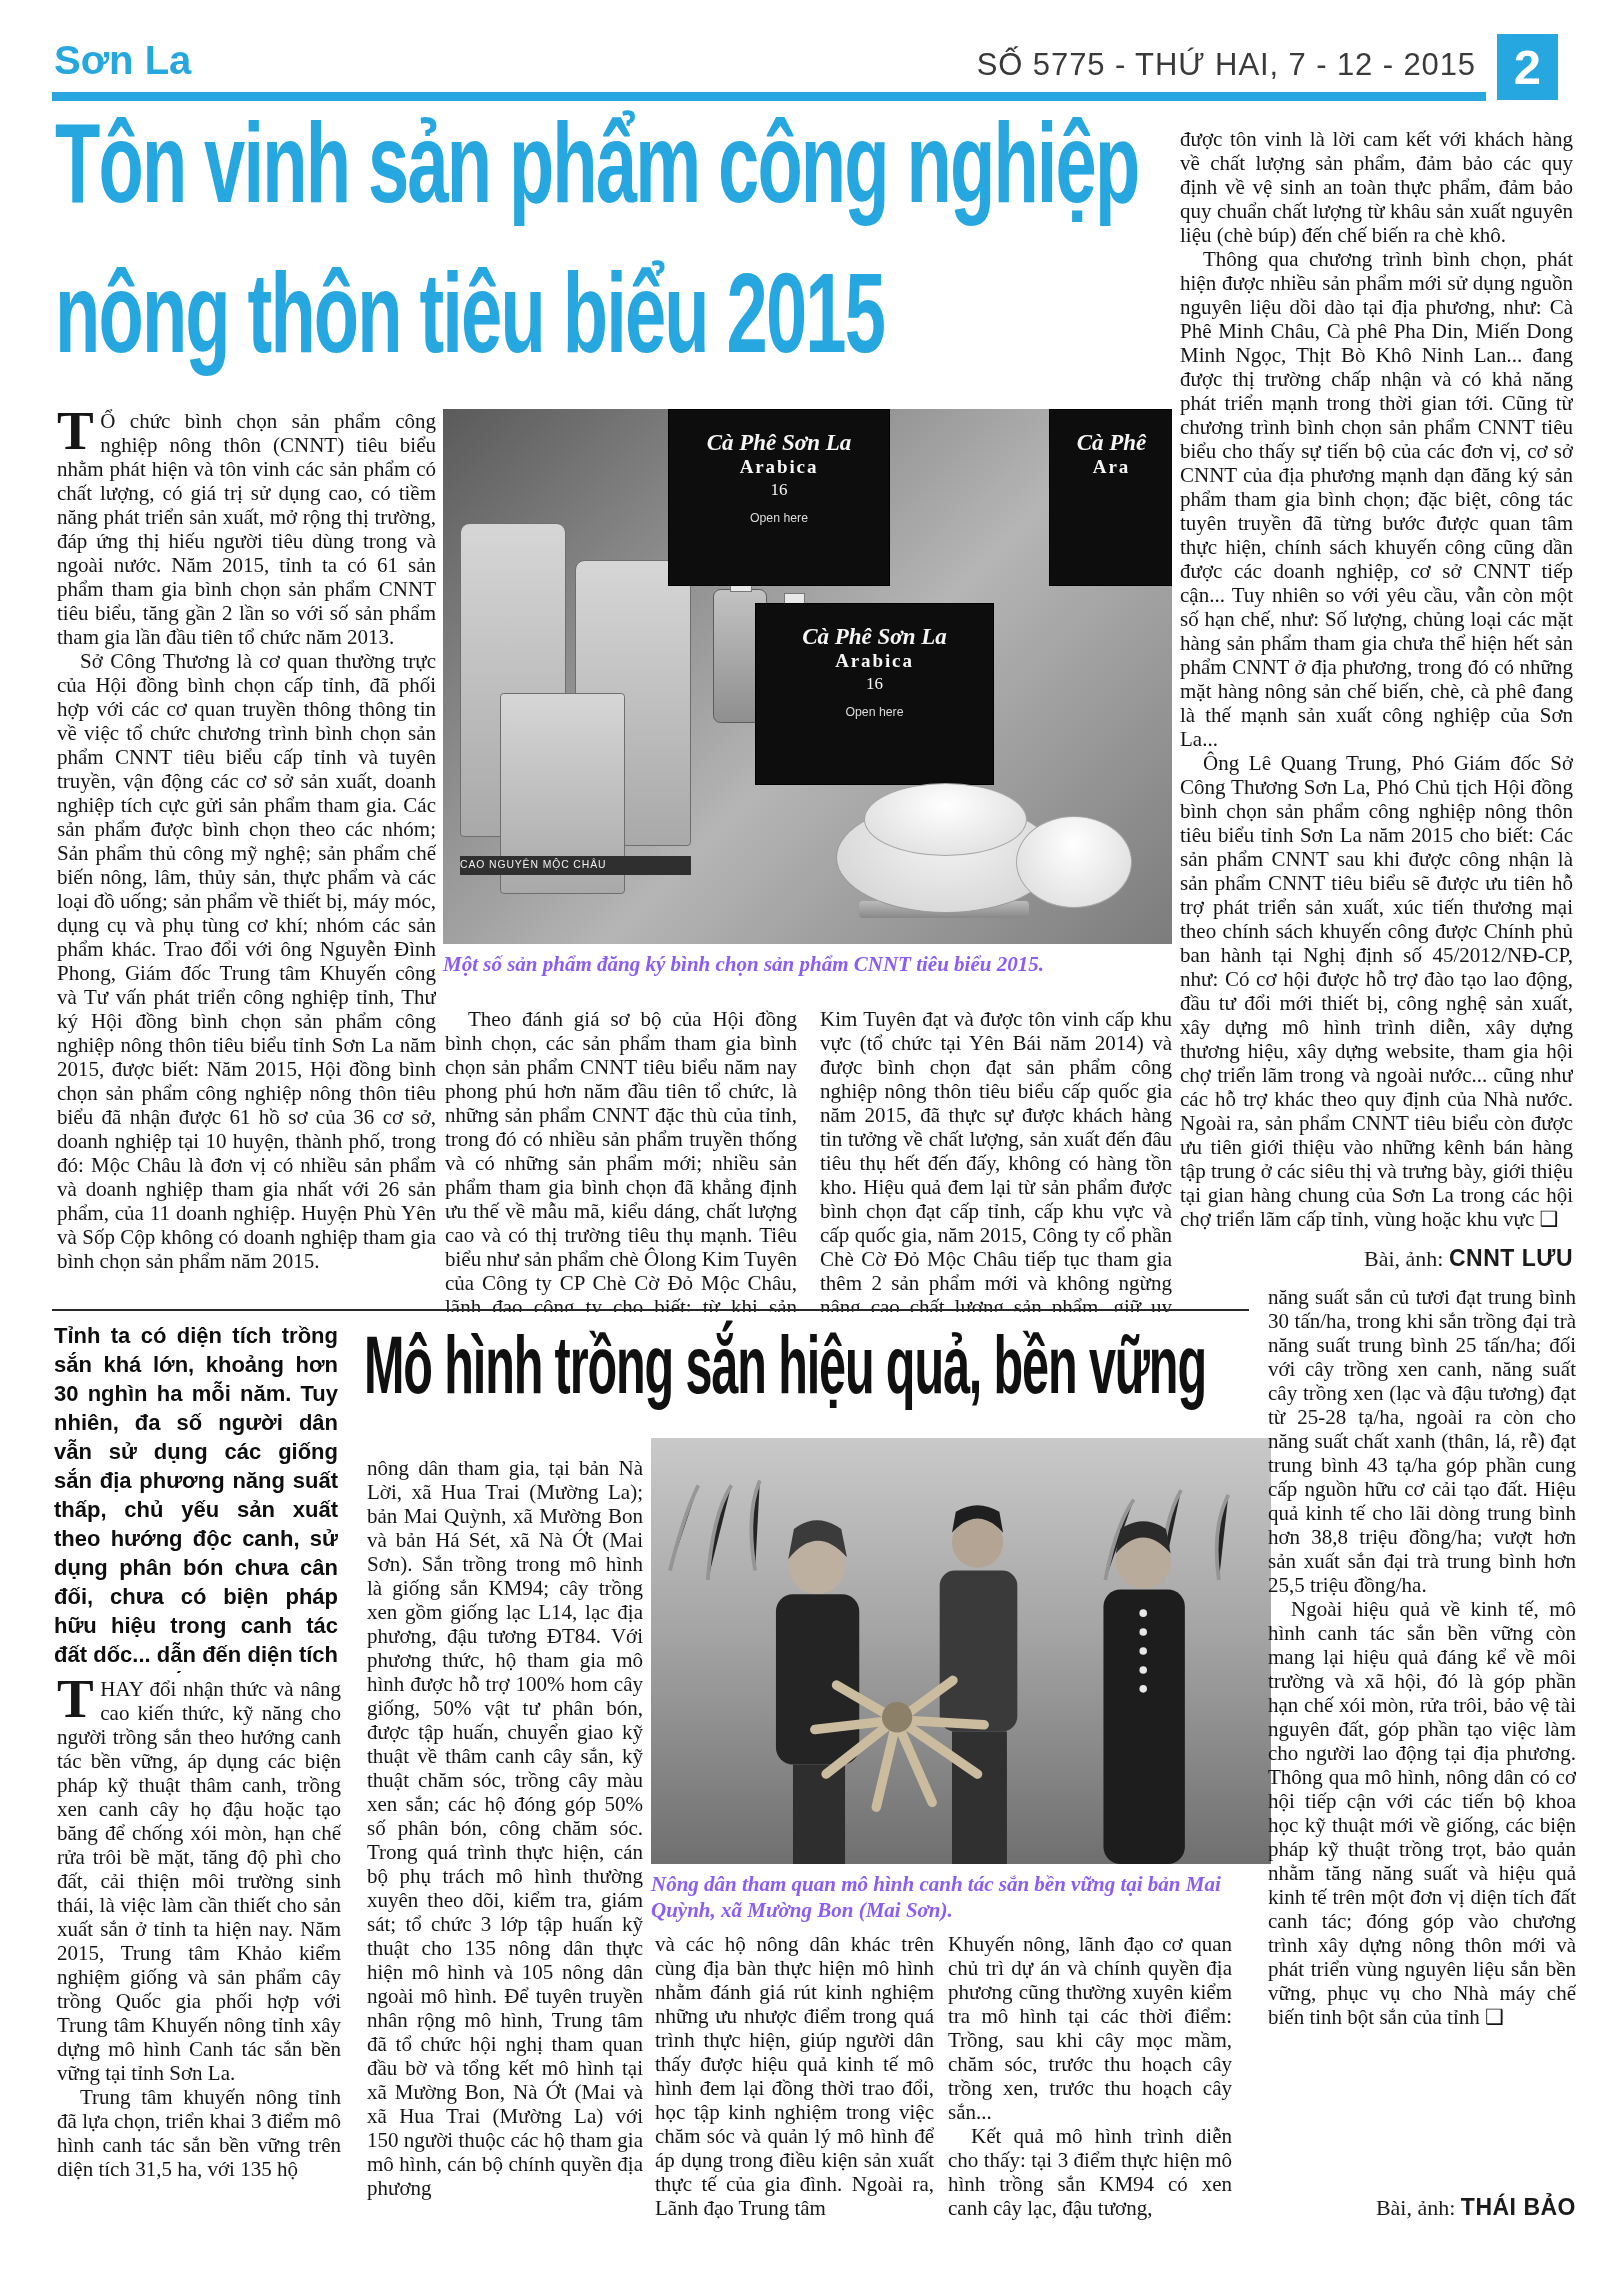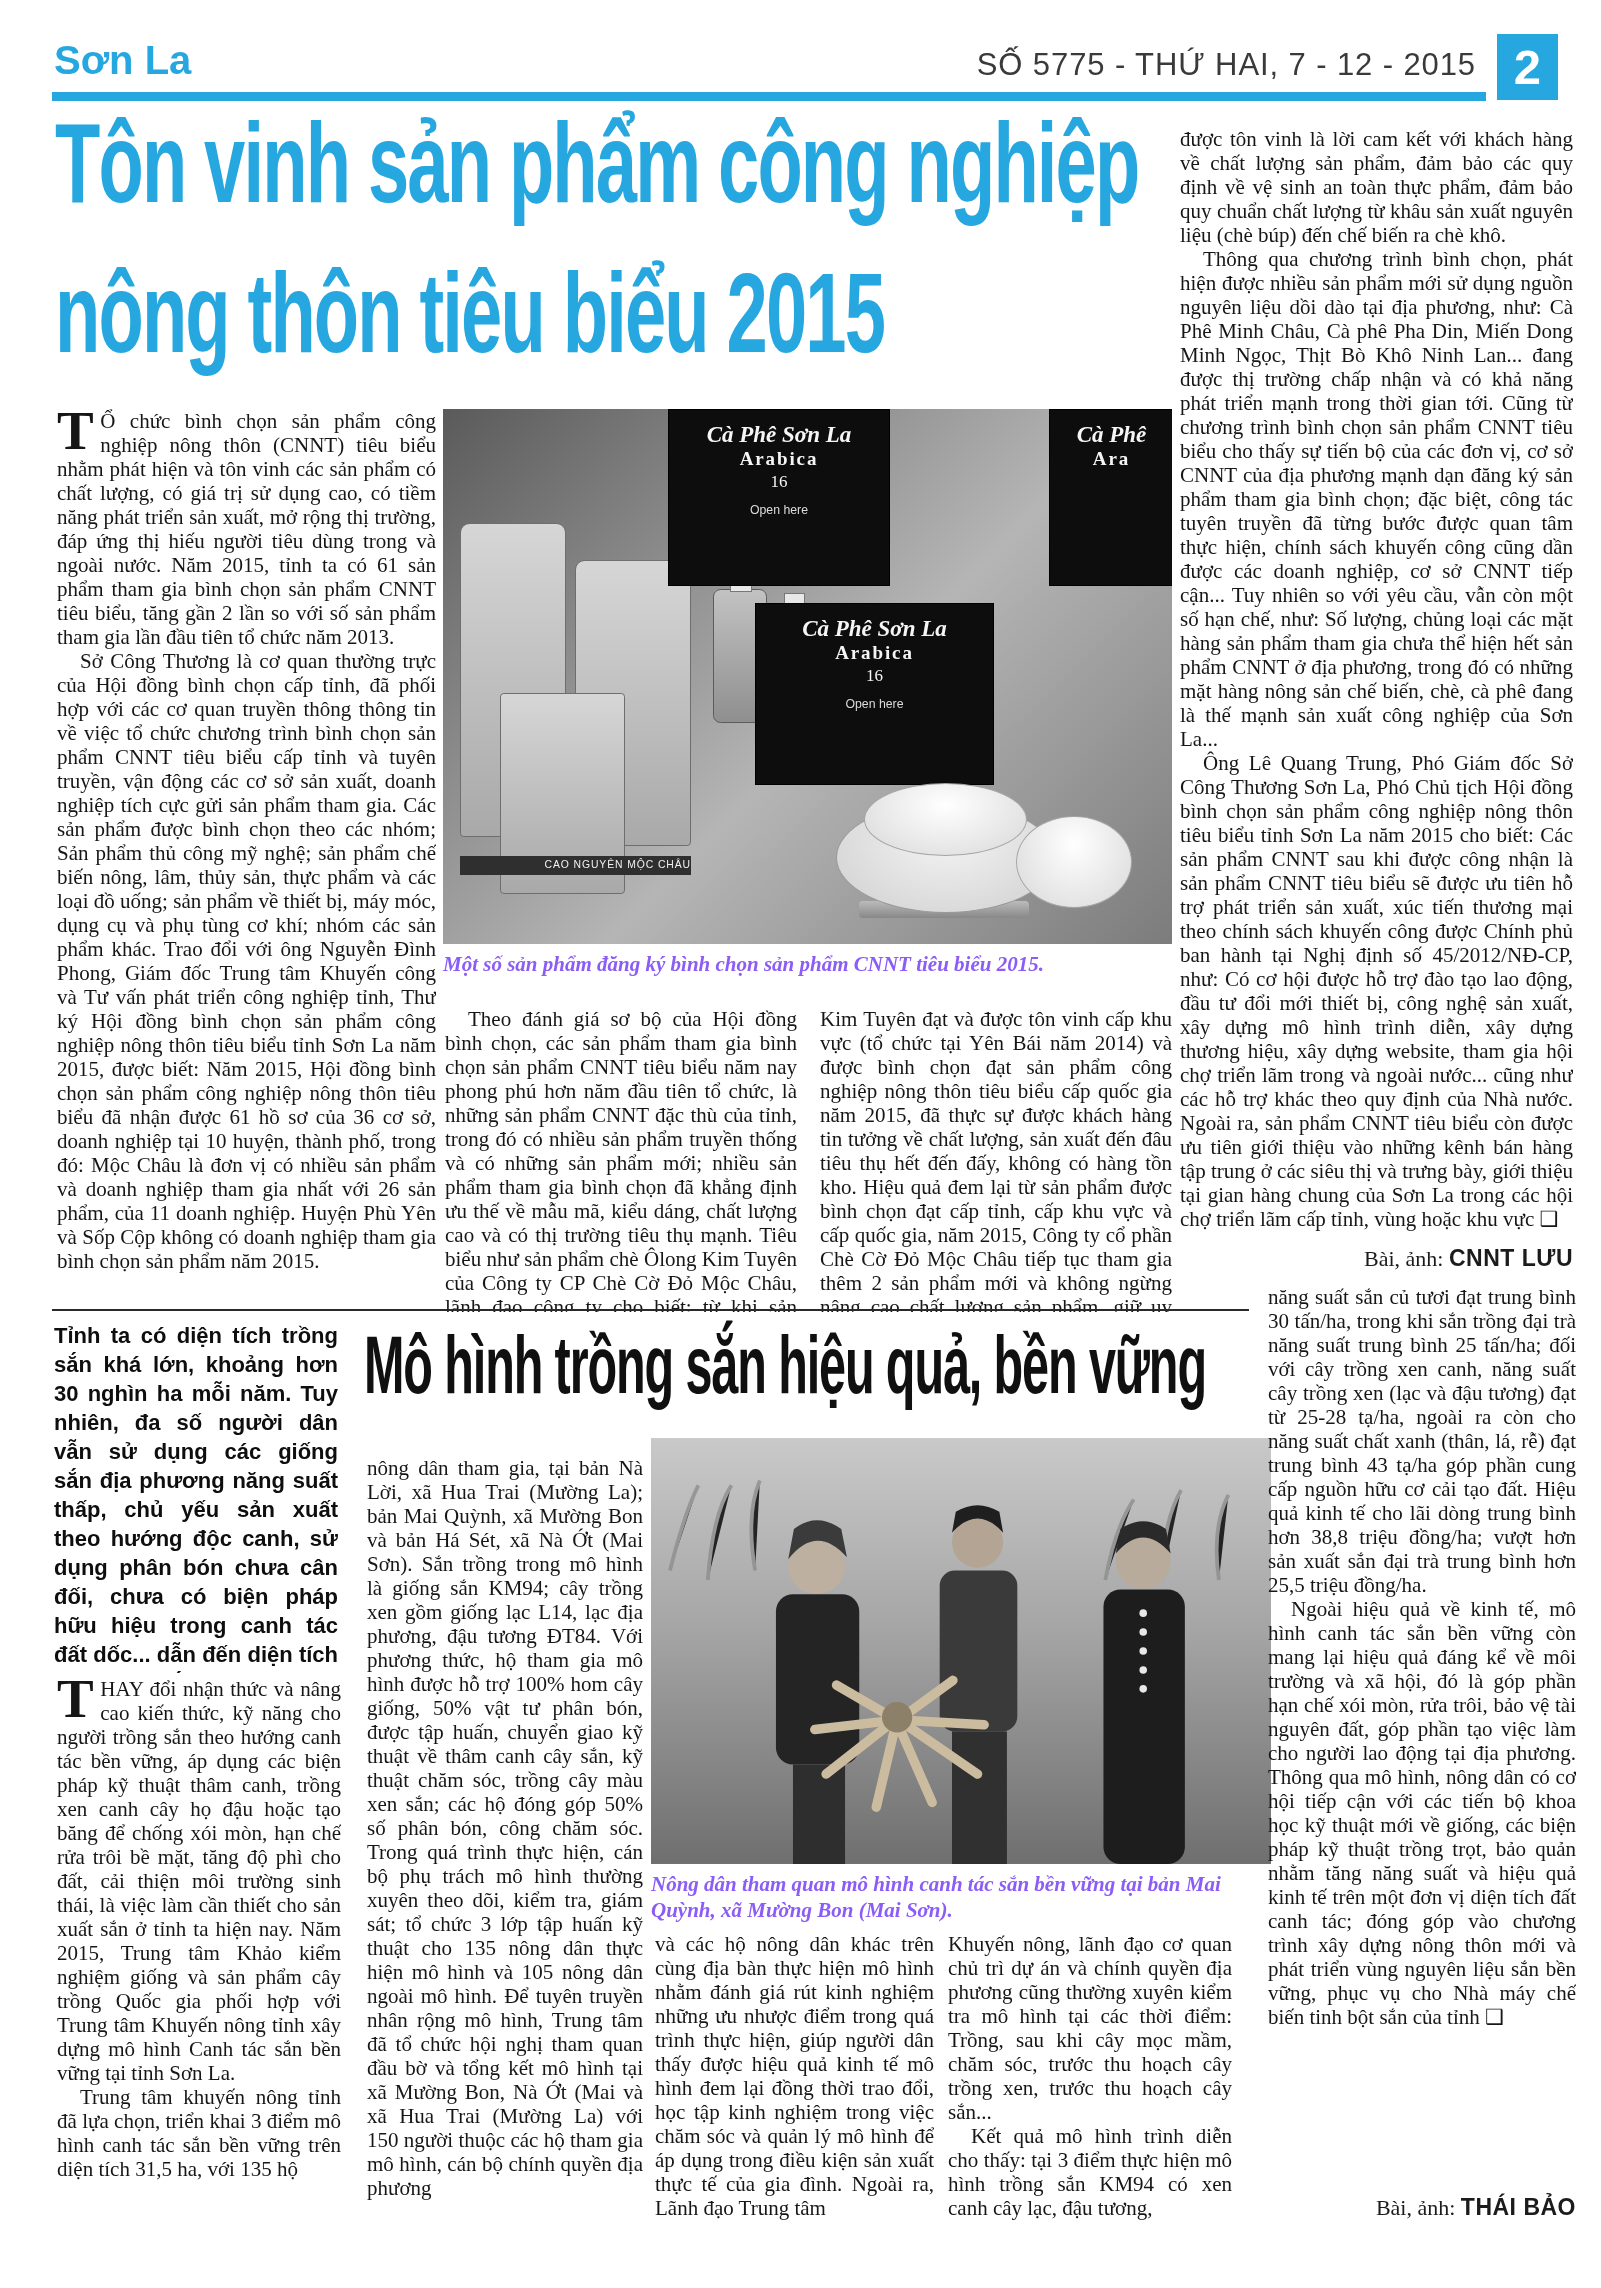--- a/index.html
+++ b/index.html
@@ -28,24 +28,24 @@
   .byline{text-align:right;font-size:22px;}
   .byline .bl-label{font-family:"Liberation Serif",serif;}
   .byline .bl-name{font-family:"Liberation Sans",sans-serif;font-weight:bold;font-size:23px;letter-spacing:0.5px;}
   .intro{font-family:"Liberation Sans",sans-serif;font-weight:bold;font-size:22px;line-height:29px;
          text-align:justify;color:#0e0e0e;overflow:hidden;}
   .divider{background:#2a2a2a;}
   
   .photo1{background:linear-gradient(135deg,#5a5a5a 0%,#8d8d8d 30%,#b5b5b5 55%,#7c7c7c 100%);overflow:hidden;}
   .packet{position:absolute;background:linear-gradient(#d6d6d6,#a9a9a9);border:1.9px solid #6e6e6e;border-radius:9.5px 9.5px 3.8px 3.8px;}
   .packet-strip{position:absolute;background:#2f2f2f;color:#f2f2f2;font-family:"Liberation Sans",sans-serif;
-           font-size:10.4px;text-align:right;letter-spacing:0.9px;line-height:17px;overflow:hidden;white-space:nowrap;}
+           font-size:10.4px;text-align:left;letter-spacing:0.9px;line-height:17px;overflow:hidden;white-space:nowrap;}
   .cbox{position:absolute;background:#0d0d0d;border:0.9px solid #000;color:#f5f5f5;text-align:center;
         font-family:"Liberation Serif",serif;overflow:hidden;}
-  .cb-t1{font-style:italic;font-weight:bold;font-size:23px;margin-top:12px;}
+  .cb-t1{font-style:italic;font-weight:bold;font-size:23px;margin-top:20px;}
   .cb-t2{font-weight:bold;font-size:19px;letter-spacing:1.9px;}
   .cb-t3{font-size:17px;margin-top:1.9px;}
   .cb-open{font-family:"Liberation Sans",sans-serif;font-size:12.3px;margin-top:11.4px;color:#dcdcdc;}
   .bottle{position:absolute;background:linear-gradient(#c2c2c2,#8f8f8f);border:1.9px solid #5c5c5c;border-radius:7.6px;}
   .bottle:before{content:"";position:absolute;top:-11.4px;left:30%;width:40%;height:11.4px;background:#e8e8e8;border:0.9px solid #777;}
   .cake{position:absolute;background:radial-gradient(ellipse at 50% 30%,#f4f4f4,#cfcfcf);border:1.9px solid #9a9a9a;border-radius:50%;}
   .cake2{position:absolute;background:radial-gradient(ellipse at 50% 30%,#ffffff,#d8d8d8);border:1.9px solid #a5a5a5;border-radius:50%;}
   .stand{position:absolute;background:linear-gradient(#bbb,#888);border-radius:3.8px;}
 </style>
 </head>

